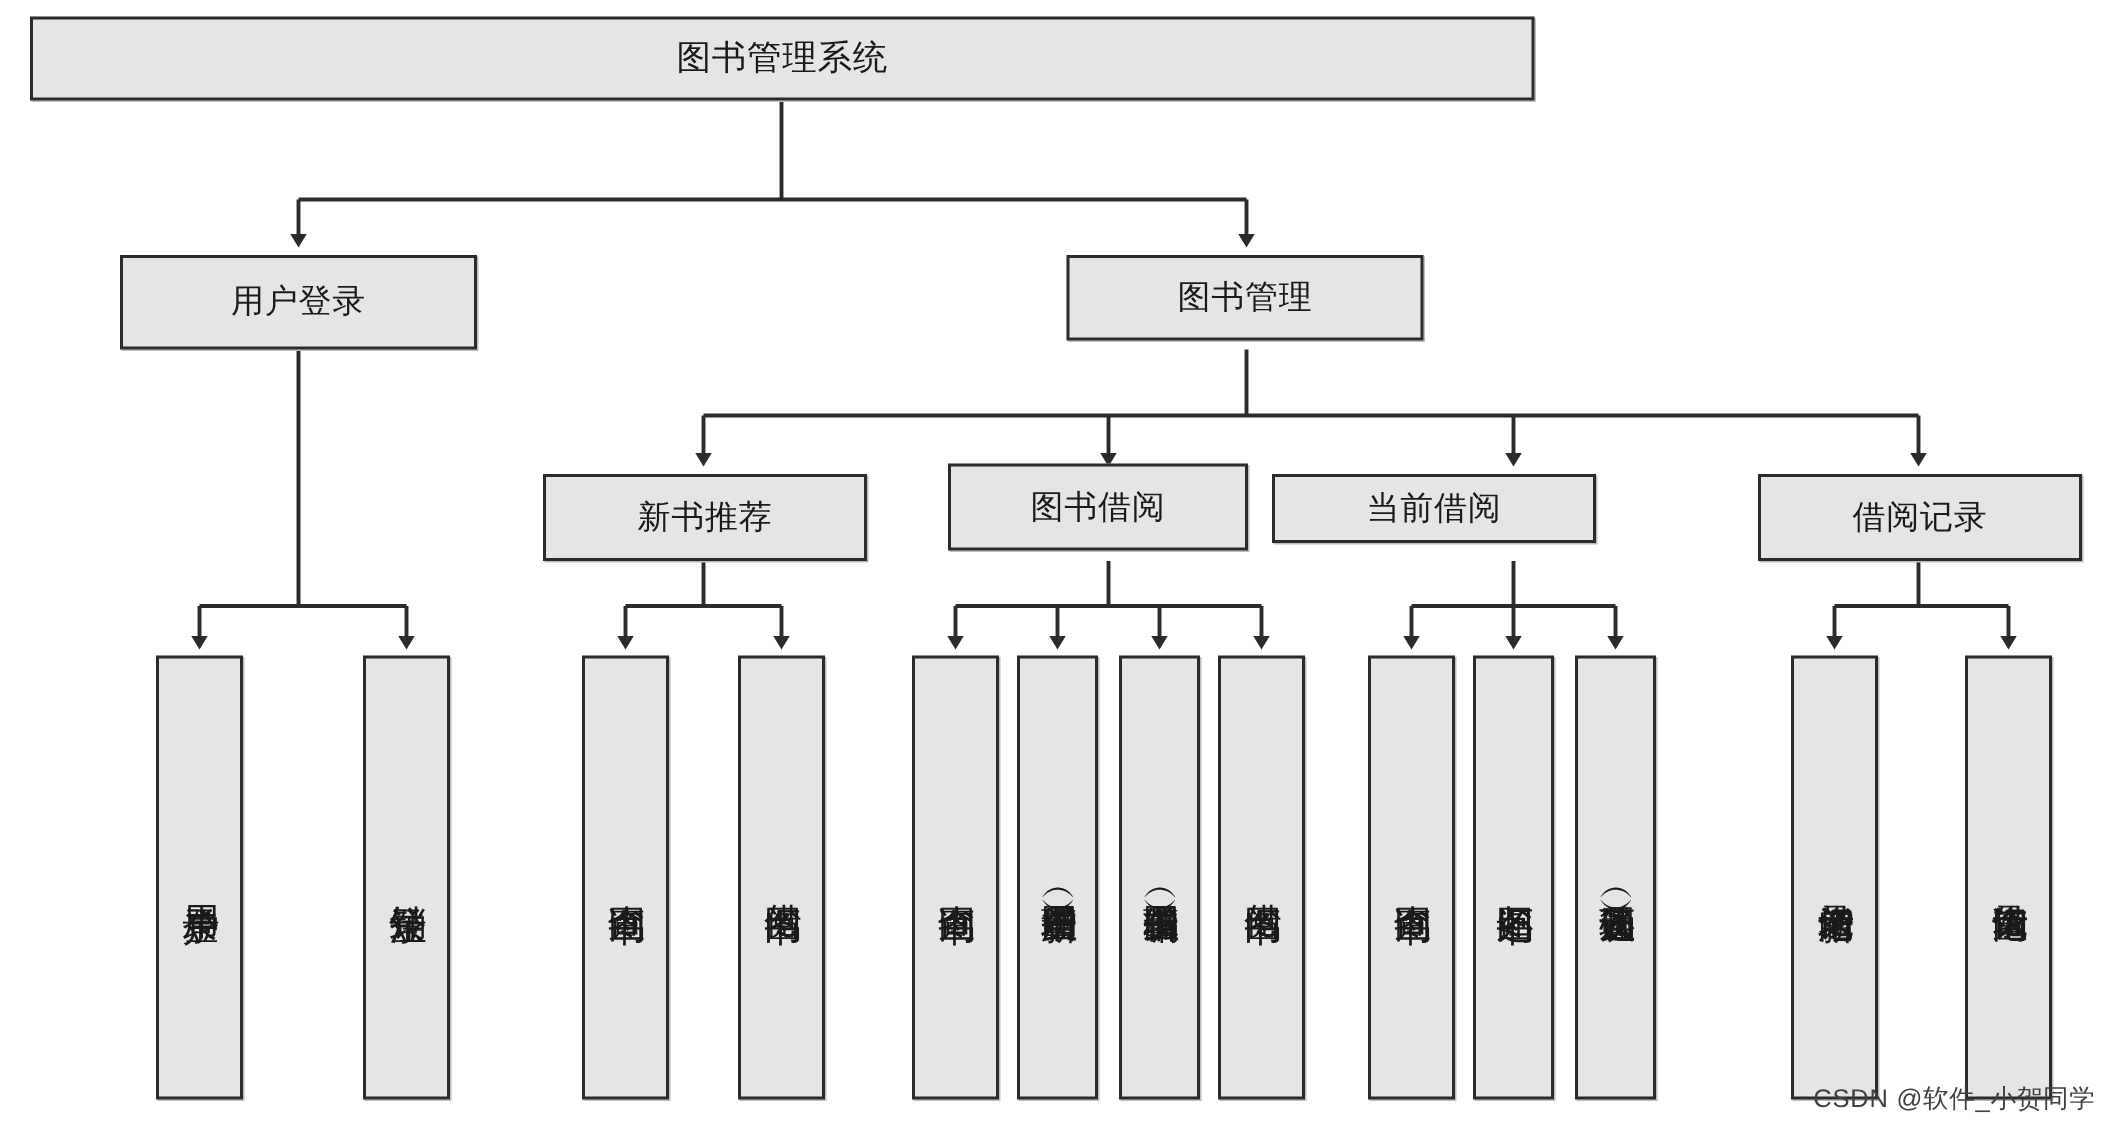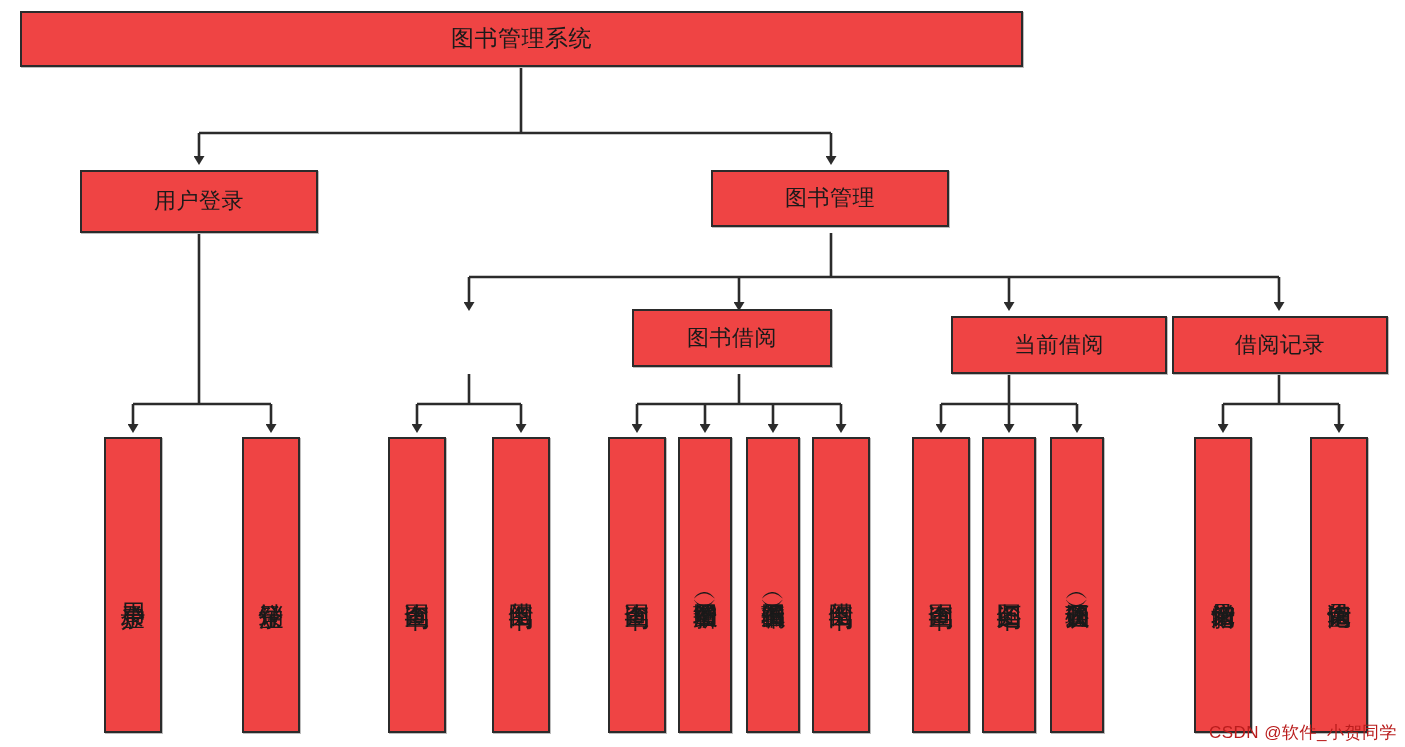--- a/index.html
+++ b/index.html
@@ -21,21 +21,21 @@
     position: absolute;
     left: 0;
     top: 0;
     width: 1405px;
     height: 747px;
     pointer-events: none;
   }
   .node {
     position: absolute;
     box-sizing: border-box;
-    background: #ef4444;
+    background: #e5e5e5;
     border: 2px solid #2b2b2b;
     box-shadow: 1px 1px 0 0 #bdbdbd;
     display: flex;
     align-items: center;
     justify-content: center;
     color: #1a1a1a;
   }
   .node .label {
     display: block;
     text-align: center;
@@ -68,21 +68,21 @@
   .node.v.long .label {
     font-size: 24px;
     line-height: 1.1;
     letter-spacing: 0px;
   }
   .watermark {
     position: absolute;
     right: 8px;
     bottom: 3px;
     font-size: 17px;
-    color: #b91c1c;
+    color: #404040;
     letter-spacing: 0.5px;
     white-space: nowrap;
     user-select: none;
   }
 </style>
 </head>
 <body>
 
 <div id="canvas">
 
@@ -140,24 +140,27 @@
     <span class="label">图书管理系统</span>
   </div>
 
   <div class="node h" style="left:80px; top:170px; width:238px; height:63px;">
     <span class="label">用户登录</span>
   </div>
   <div class="node h" style="left:711px; top:170px; width:238px; height:57px;">
     <span class="label">图书管理</span>
   </div>
 
+  <div class="node h" style="left:362px; top:316px; width:216px; height:58px;">
+    <span class="label">新书推荐</span>
+  </div>
   <div class="node h" style="left:632px; top:309px; width:200px; height:58px;">
     <span class="label">图书借阅</span>
   </div>
-  <div class="node h" style="left:951px; top:316px; width:216px; height:58px;">
+  <div class="node h" style="left:848px; top:316px; width:216px; height:46px;">
     <span class="label">当前借阅</span>
   </div>
   <div class="node h" style="left:1172px; top:316px; width:216px; height:58px;font-family:Liberation Serif, serif;">
     <span class="label">借阅记录</span>
   </div>
 
   <div class="node v" style="left:104px; top:437px; width:58px; height:296px;">
     <span class="label">用户登录</span>
   </div>
   <div class="node v" style="left:242px; top:437px; width:58px; height:296px;">

